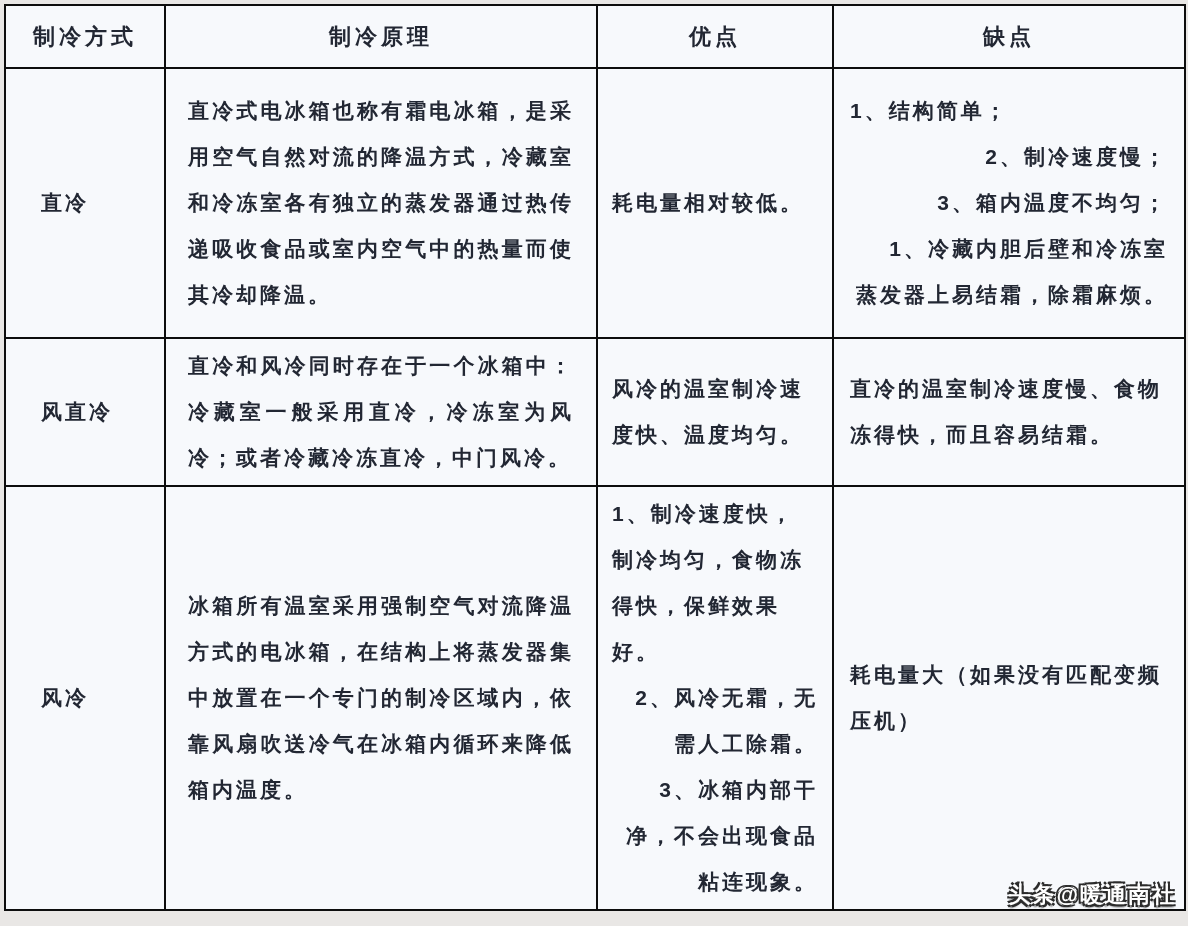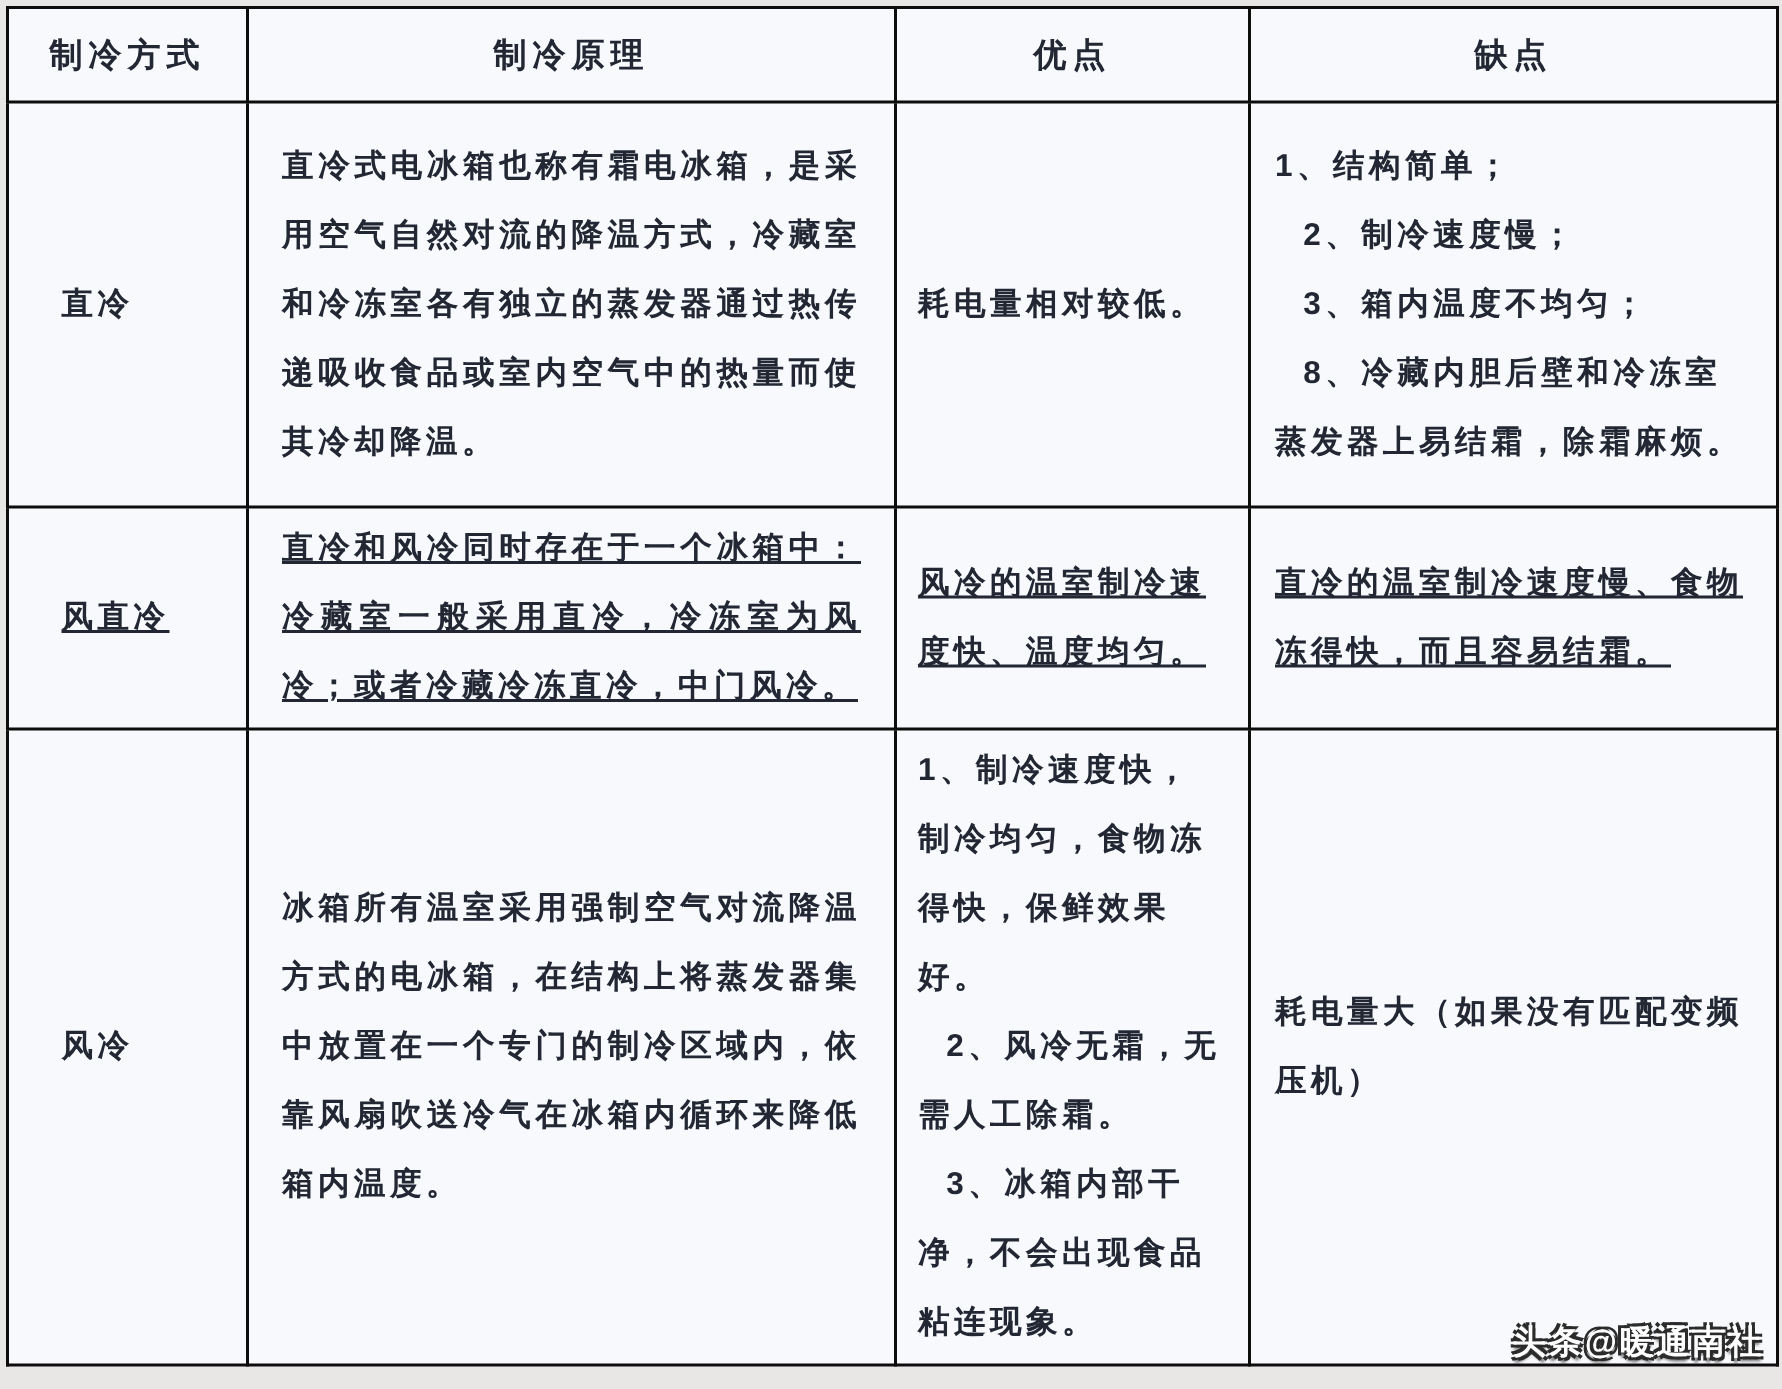--- a/index.html
+++ b/index.html
@@ -41,28 +41,28 @@
     letter-spacing: 4px;
     text-align: center;
   }
   td {
     font-size: 21px;
     font-weight: 700;
     line-height: 46px;
     letter-spacing: 3px;
   }
   tr.row-1 td { height: 270px; }
-  tr.row-2 td { height: 146px; text-decoration: underline; }
+  tr.row-2 td { height: 146px; }
   tr.row-3 td { height: 398px; }
   td.c-method   { padding-left: 35px; }
   td.c-principle{ padding: 4px 22px; text-align: justify; margin-left: 40px; }
   td.c-adv      { padding: 4px 14px; }
   td.c-dis      { padding: 4px 16px; }
   td p { margin: 0; }
-  td.c-adv p + p, td.c-dis p + p { text-indent: 0.9em; }
+  td.c-adv p + p, td.c-dis p + p { text-indent: 0.9em; text-align: right; }
   .watermark {
     position: absolute;
     right: 12px;
     bottom: 16px;
     font-size: 22px;
     font-weight: 700;
     letter-spacing: 2px;
     color: var(--watermark_fill);
     text-shadow:
       -2px -2px 0 var(--watermark_outline),
@@ -98,21 +98,21 @@
         <td class="c-principle">
           <p>直冷式电冰箱也称有霜电冰箱，是采用空气自然对流的降温方式，冷藏室和冷冻室各有独立的蒸发器通过热传递吸收食品或室内空气中的热量而使其冷却降温。</p>
         </td>
         <td class="c-adv">
           <p>耗电量相对较低。</p>
         </td>
         <td class="c-dis">
           <p>1、结构简单；</p>
           <p>2、制冷速度慢；</p>
           <p>3、箱内温度不均匀；</p>
-          <p>8、冷藏内胆后壁和冷冻室蒸发器上易结霜，除霜麻烦。</p>
+          <p>1、冷藏内胆后壁和冷冻室蒸发器上易结霜，除霜麻烦。</p>
         </td>
       </tr>
       <tr class="row-2">
         <td class="c-method">风直冷</td>
         <td class="c-principle">
           <p>直冷和风冷同时存在于一个冰箱中：冷藏室一般采用直冷，冷冻室为风冷；或者冷藏冷冻直冷，中门风冷。</p>
         </td>
         <td class="c-adv">
           <p>风冷的温室制冷速度快、温度均匀。</p>
         </td>

